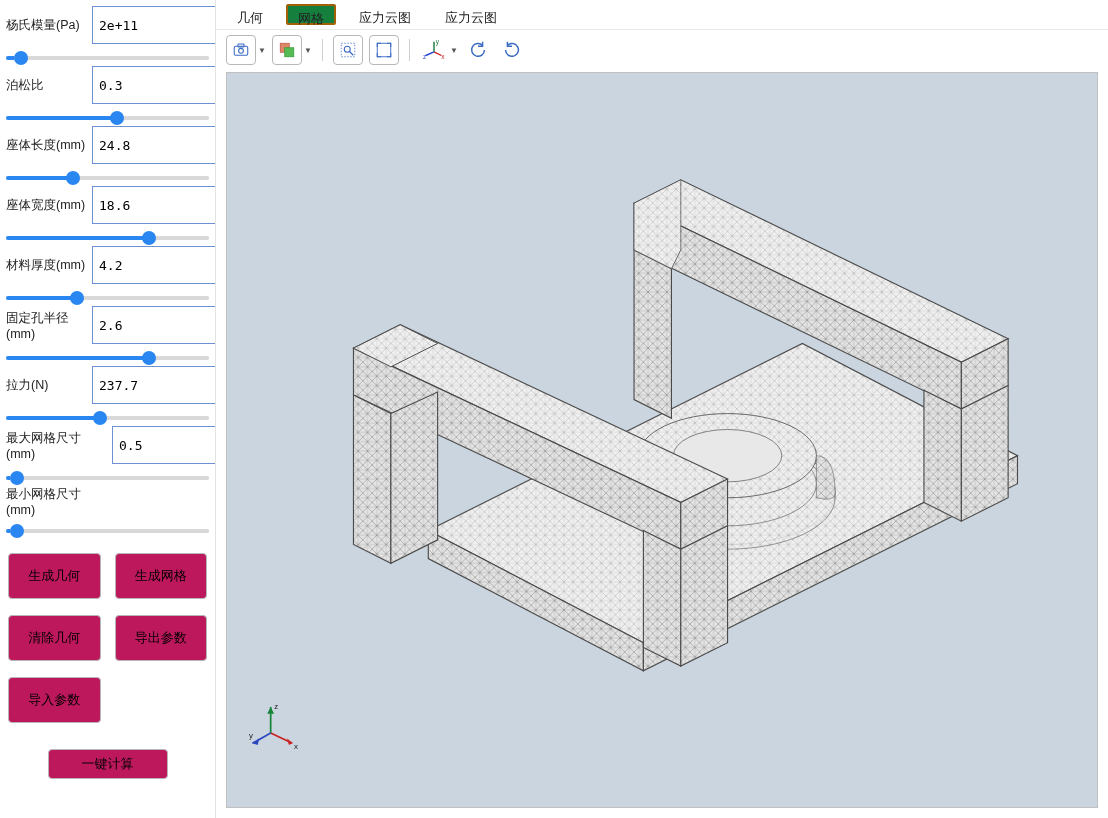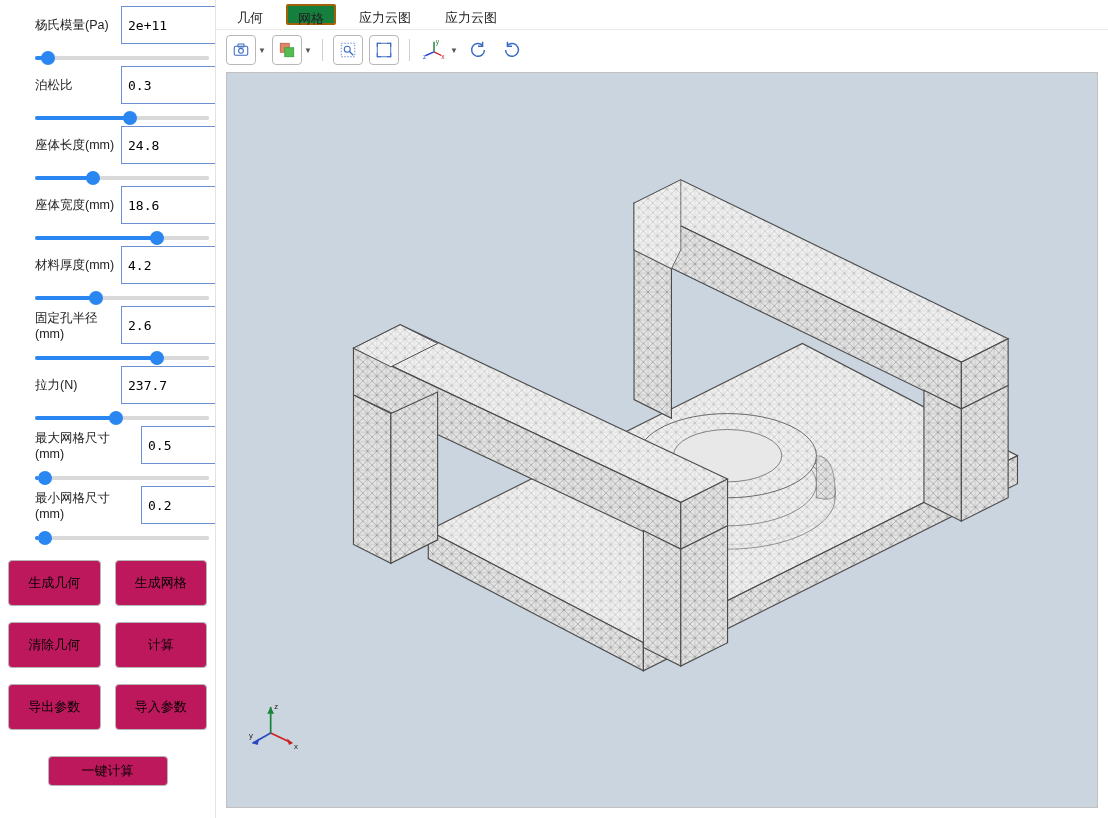--- a/index.html
+++ b/index.html
@@ -24,21 +24,20 @@
     width: 216px;
     flex: 0 0 216px;
     border-right: 1px solid #e3e3e3;
     padding: 2px 6px 8px 6px;
     box-sizing: border-box;
     background: #ffffff;
     overflow-y: auto;
   }
   .param-block {
     margin-top: 4px;
-    margin-left: 29px;
   }
   .param-row {
     display: flex;
     align-items: center;
     gap: 4px;
   }
   .param-label {
     flex: 0 0 82px;
     font-size: 12.5px;
   }
@@ -271,30 +270,28 @@
       <div class="param-row">
         <span class="param-label" style="flex:0 0 102px">最大网格尺寸(mm)</span>
         <input class="param-input" type="text" value="0.5" style="">
       </div>
       <div class="slider-row"><input type="range" min="0" max="100" style="--pct: 2%;" value="2"></div>
     </div>
 
     <div class="param-block">
       <div class="param-row">
         <span class="param-label" style="flex:0 0 102px">最小网格尺寸(mm)</span>
-        <input class="param-input" type="text" value="0.2" style="">
       </div>
       <div class="slider-row"><input type="range" min="0" max="100" style="--pct: 2%;" value="2"></div>
     </div>
 
     <div class="btn-grid">
       <button class="ui-btn">生成几何</button>
       <button class="ui-btn">生成网格</button>
       <button class="ui-btn">清除几何</button>
-      <button class="ui-btn">计算</button>
       <button class="ui-btn">导出参数</button>
       <button class="ui-btn">导入参数</button>
       <button class="ui-btn ui-btn-wide">一键计算</button>
     </div>
   </div>
 
   <div class="main">
 
     <div class="tabs-row">
       <div class="tab">几何</div>

